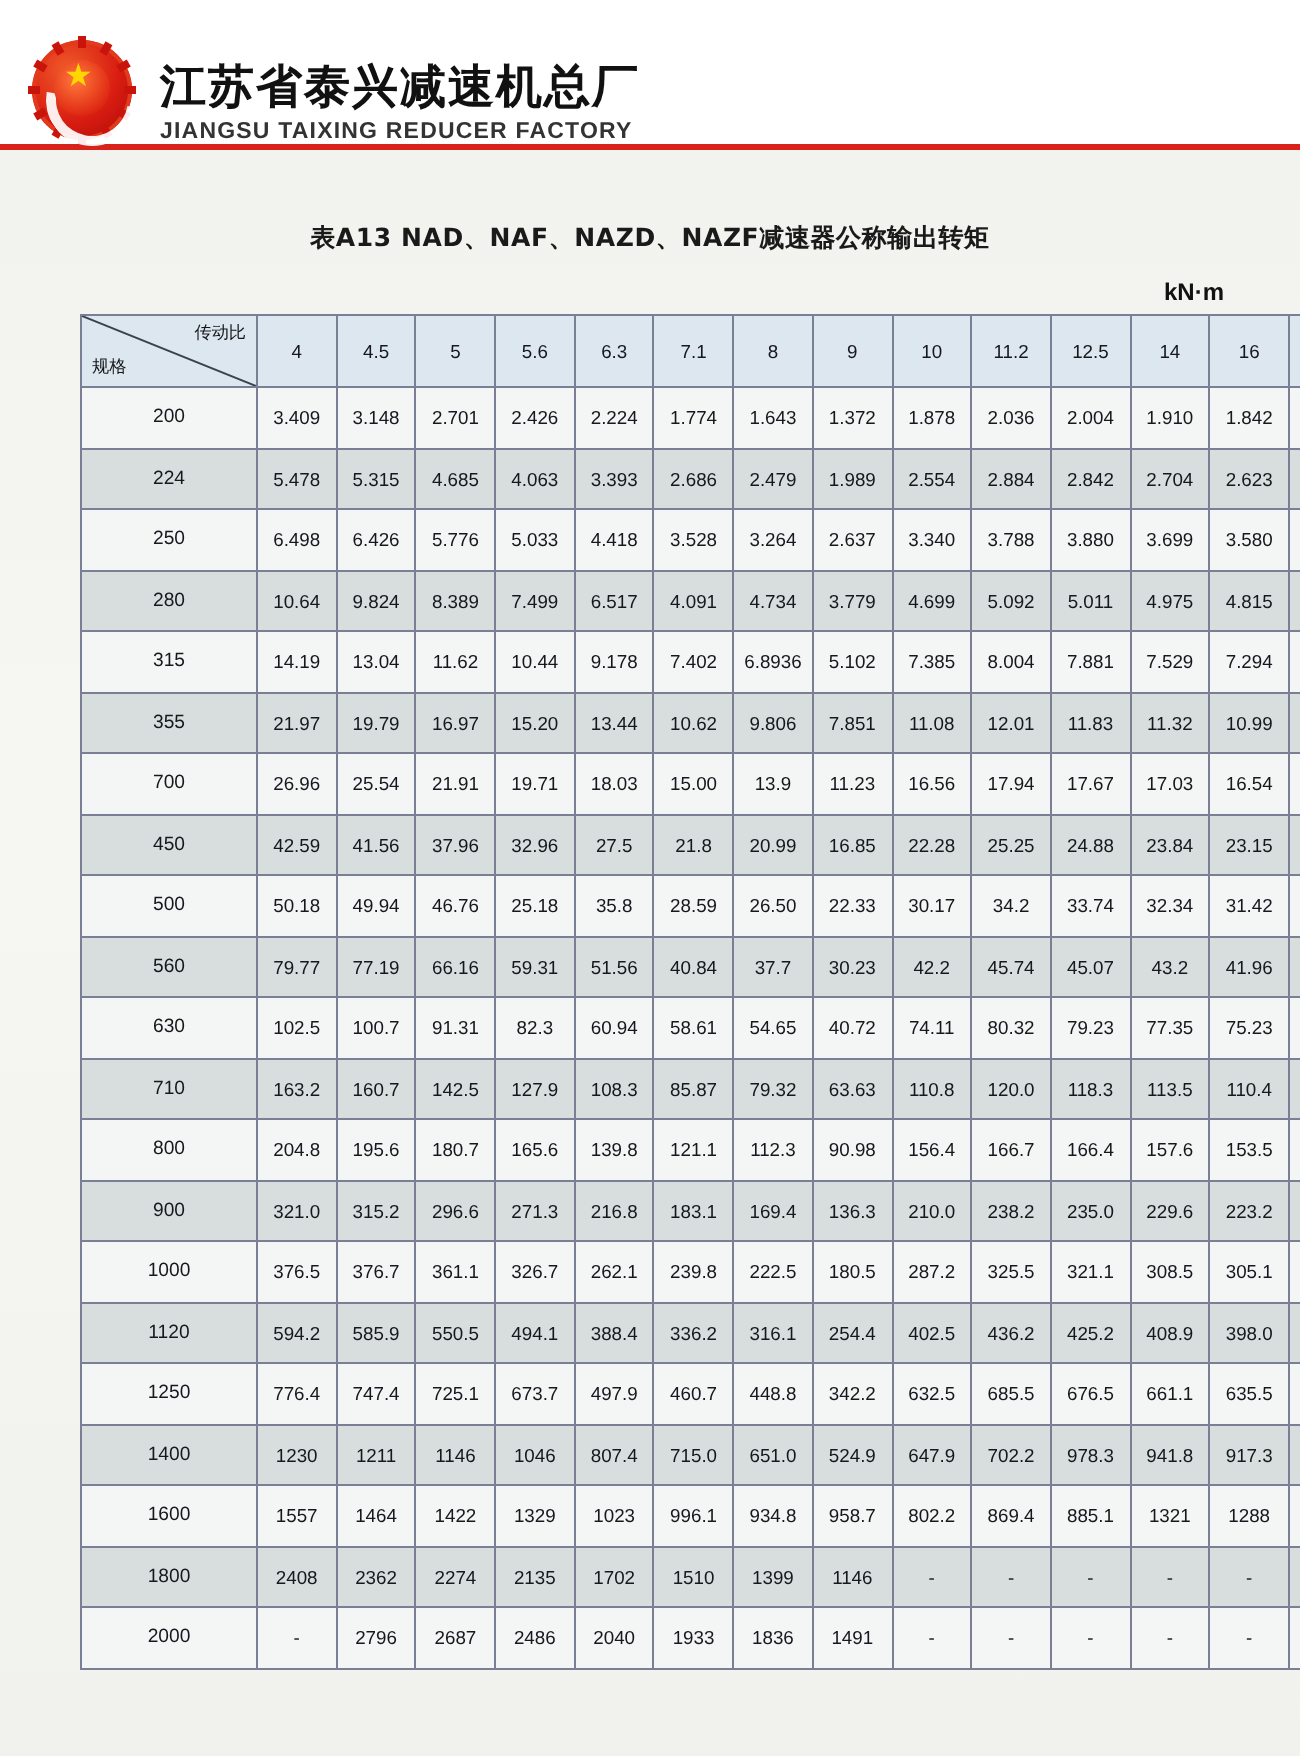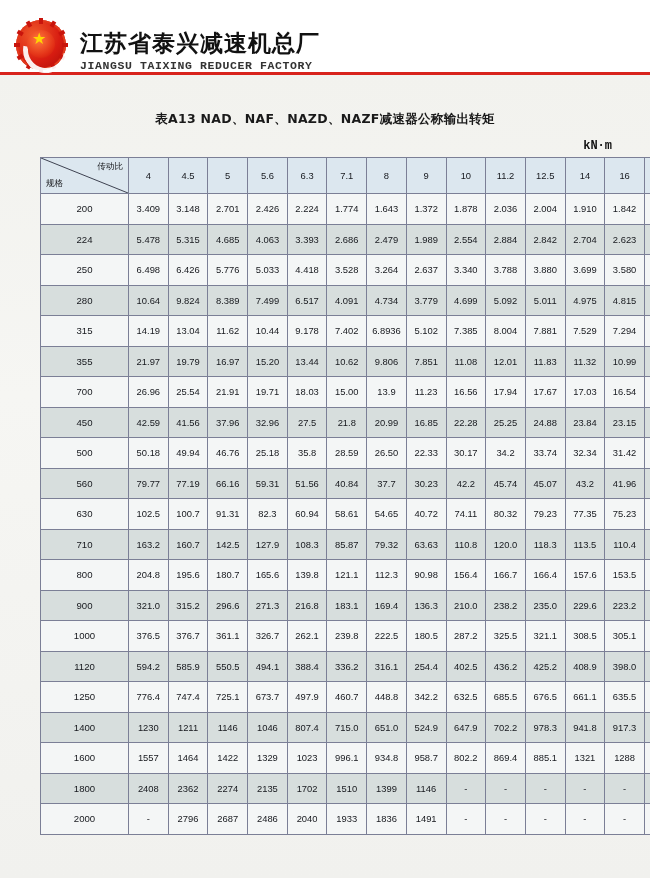--- a/index.html
+++ b/index.html
@@ -85,21 +85,21 @@
   }
   .brand-cn {
     font-family: "DejaVu Sans", "Liberation Sans", sans-serif;
     font-size: 23px;
     font-weight: bold;
     color: #111111;
     letter-spacing: 1px;
     line-height: 1.15;
   }
   .brand-en {
-    font-family: Liberation Mono, monospace;
+    font-family: Liberation Sans, sans-serif;
     font-size: 11.5px;
     font-weight: bold;
     color: #333333;
     letter-spacing: .6px;
     margin-top: 3px;
   }
   .header-rule {
     height: 3px;
     background: #d8231c;
     width: 100%;
@@ -126,21 +126,21 @@
     letter-spacing: .3px;
   }
 
   .unit-line {
     text-align: right;
     padding-right: 22px;
     padding-top: 11px;
     font-size: 12px;
     font-weight: bold;
     color: #111111;
-    font-family: Liberation Mono, monospace;
+    font-family: Liberation Sans, sans-serif;
   }
 
   
   .table-wrap {
     margin: 4px 22px 0 24px;
   }
   table.torque {
     border-collapse: collapse;
     width: 604px;
     table-layout: fixed;

